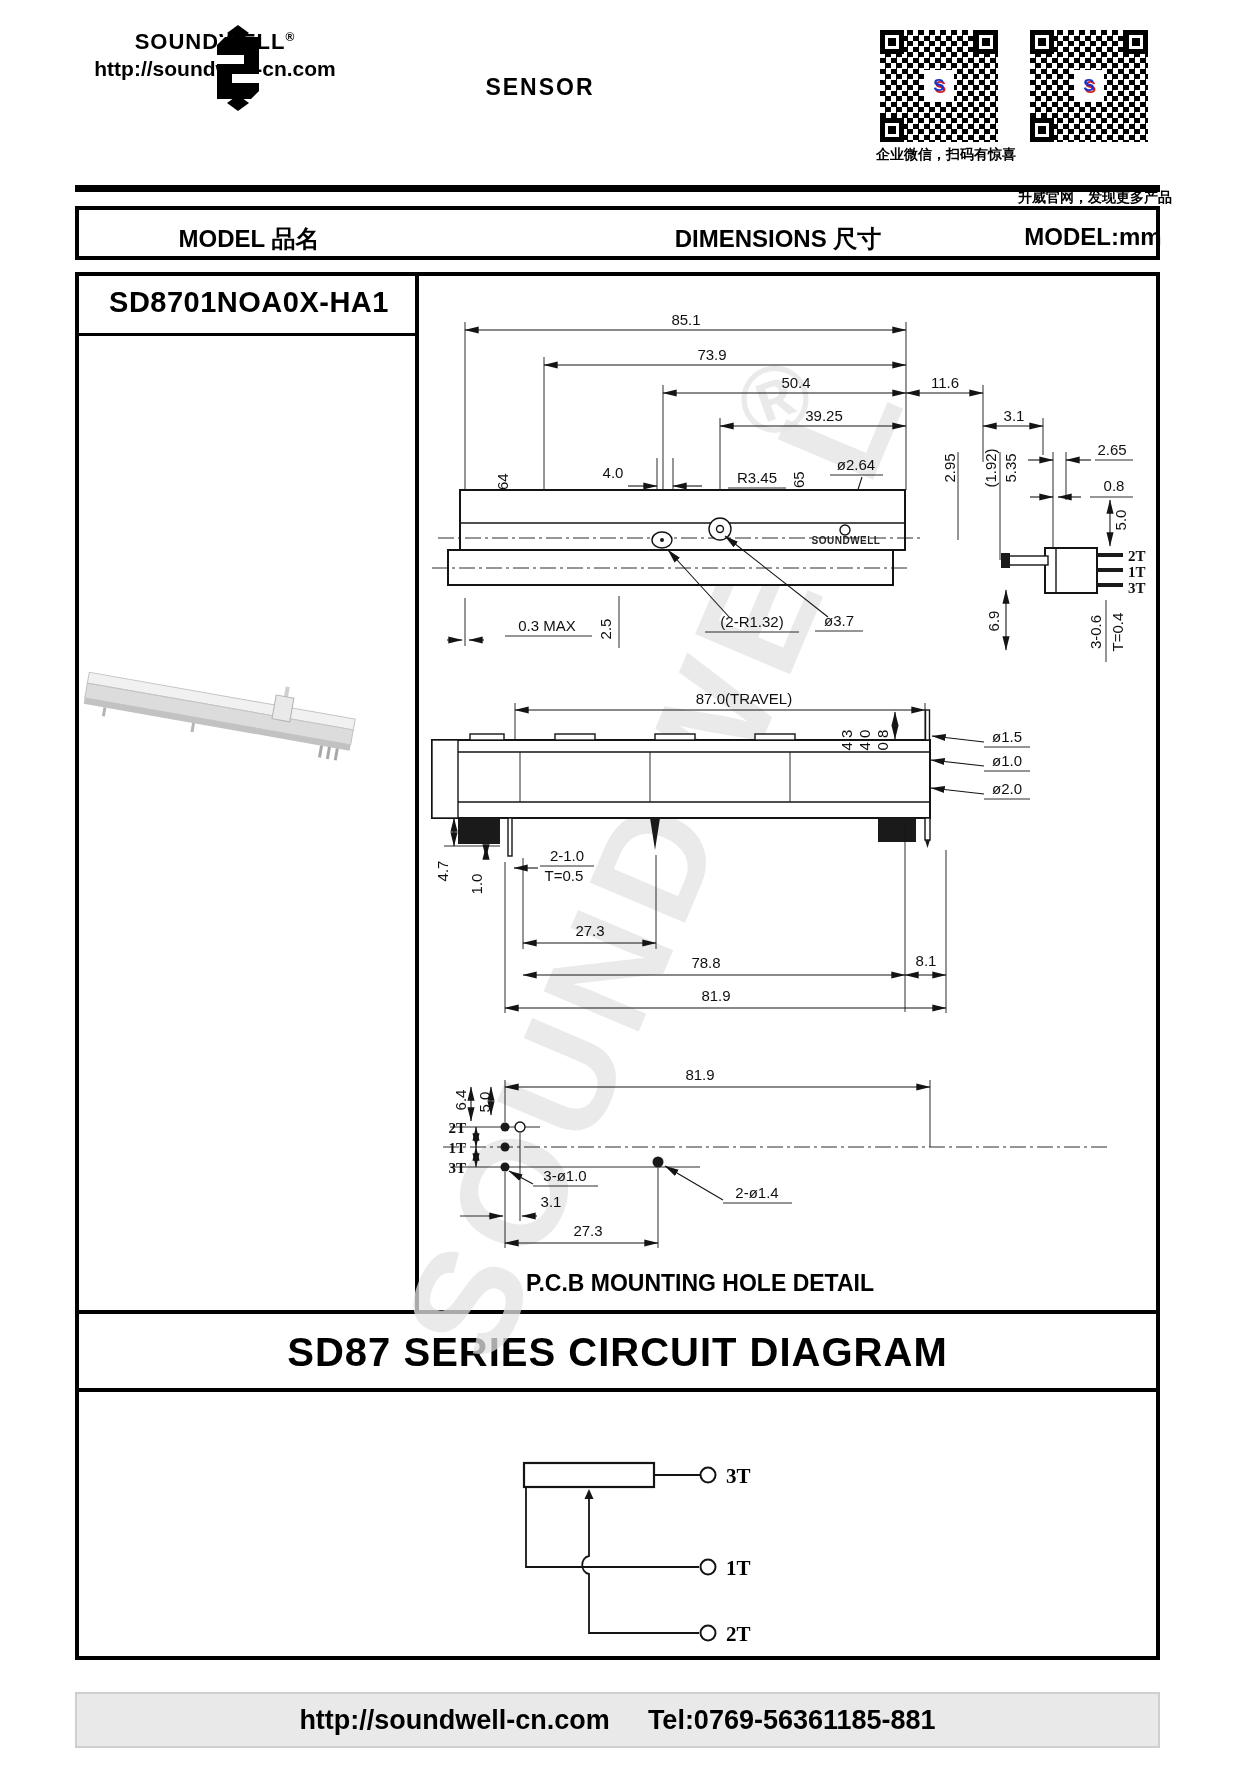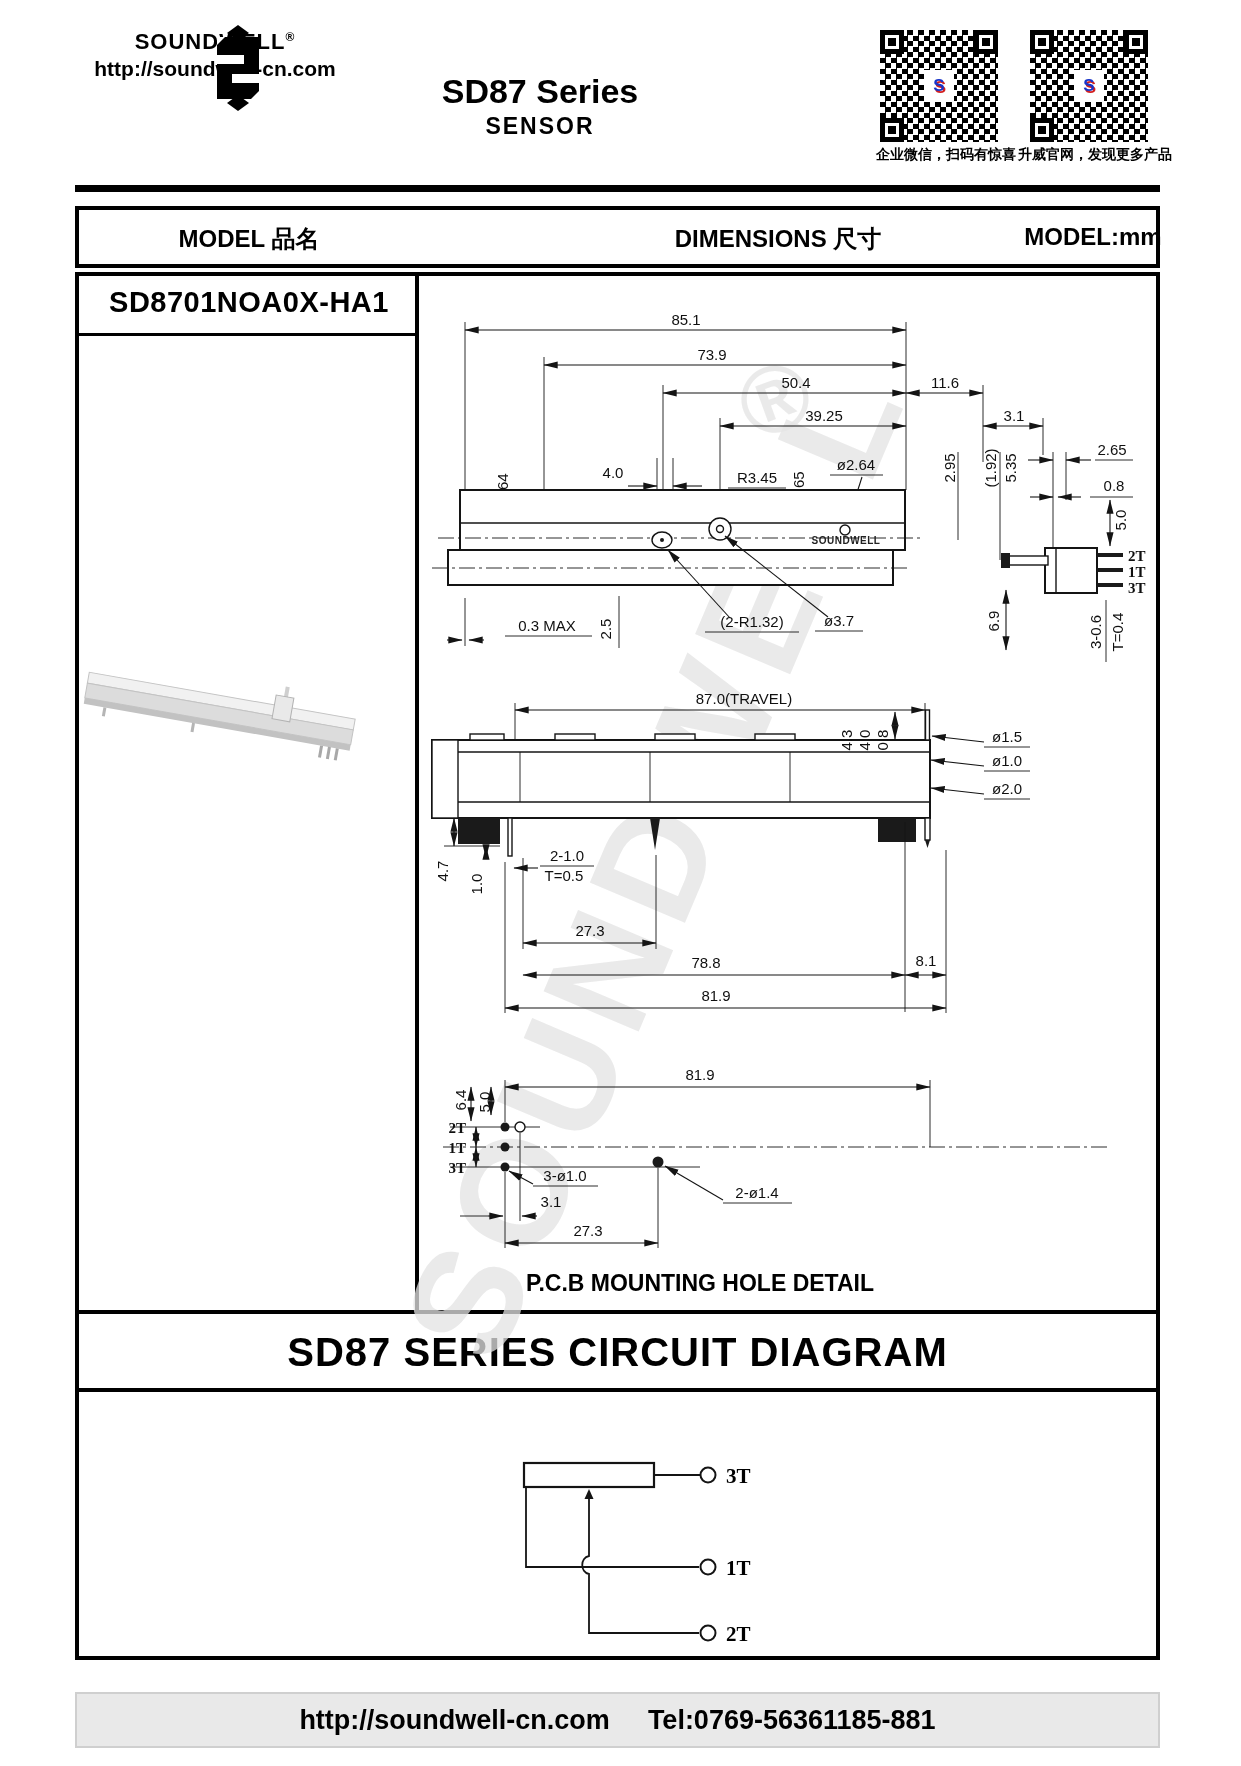--- a/index.html
+++ b/index.html
@@ -18,24 +18,24 @@
       conic-gradient(#000 25%,#fff 0 50%,#000 0 75%,#fff 0);
       background-size:11px 11px;position:absolute;top:30px;}
   .qr-wrap1{left:880px;} .qr-wrap2{left:1030px;}
   .finder{position:absolute;width:24px;height:24px;border:5px solid #000;background:#fff;box-sizing:border-box;}
   .finder::after{content:"";position:absolute;left:3px;top:3px;width:8px;height:8px;background:#000;}
   .f-tl{left:0;top:0;} .f-tr{right:0;top:0;} .f-bl{left:0;bottom:0;}
   .qr-badge{position:absolute;left:44px;top:40px;width:30px;height:32px;background:#fff;
             display:flex;align-items:center;justify-content:center;
             font-weight:bold;font-size:17px;color:#1733c9;text-shadow:1.5px 1.5px 0 #d21f1f;}
   .qr-cap{position:absolute;top:146px;width:200px;font-size:14px;font-weight:bold;white-space:nowrap;}
-  .qr-cap1{left:876px;} .qr-cap2{left:1018px;}
+  .qr-cap1{left:876px;} .qr-cap2{left:1018px;margin-top:43px;}
   
   .top-rule{left:75px;top:185px;width:1085px;height:7px;background:#000;}
-  .band{left:75px;top:206px;width:1085px;height:62px;border:4px solid #000;box-sizing:border-box;}
+  .band{left:75px;top:206px;width:1085px;height:54px;border:4px solid #000;box-sizing:border-box;}
   .band span{position:absolute;top:13px;font-size:24px;font-weight:bold;white-space:nowrap;transform:translateX(-50%);}
   .band .c1{left:170px;} .band .c2{left:699px;} .band .c3{left:1014px;}
   .mainbox{left:75px;top:272px;width:1085px;height:1388px;border:4px solid #000;box-sizing:border-box;padding-left:11px;}
   .divider-v{position:absolute;left:336px;top:0;width:4px;height:1034px;background:#000;}
   .model-underline{position:absolute;left:0;top:57px;width:340px;height:3px;background:#000;}
   .model-name{position:absolute;left:0;top:10px;width:340px;text-align:center;
               font-size:29px;font-weight:bold;letter-spacing:0.5px;}
   .row-line1{position:absolute;left:0;top:1034px;width:1077px;height:4px;background:#000;}
   .row-line2{position:absolute;left:0;top:1112px;width:1077px;height:4px;background:#000;}
   .circ-title{position:absolute;left:0;top:1042px;width:1077px;height:68px;display:flex;
@@ -84,21 +84,20 @@
       <rect x="17" y="49" width="27" height="9" fill="#fff"></rect>
       <polygon points="2,12 10,12 2,20" fill="#fff"></polygon>
       <polygon points="44,74 36,74 44,66" fill="#fff"></polygon>
       <polygon points="23,70 34,78 23,86 12,78" fill="#000"></polygon>
     </svg>
     <div class="brand-name"><span>SOUNDWELL</span><span class="brand-reg">®</span></div>
     <div class="brand-url">http://soundwell-cn.com</div>
   </div>
 
   <div class="abs series">
-    <div class="series-title">SD87 Series</div>
     <div class="series-sub">SENSOR</div>
   </div>
 
   <div class="qr qr-wrap1">
     <div class="finder f-tl"></div>
     <div class="finder f-tr"></div>
     <div class="finder f-bl"></div>
     <div class="qr-badge">S</div>
   </div>
   <div class="qr qr-wrap2">

